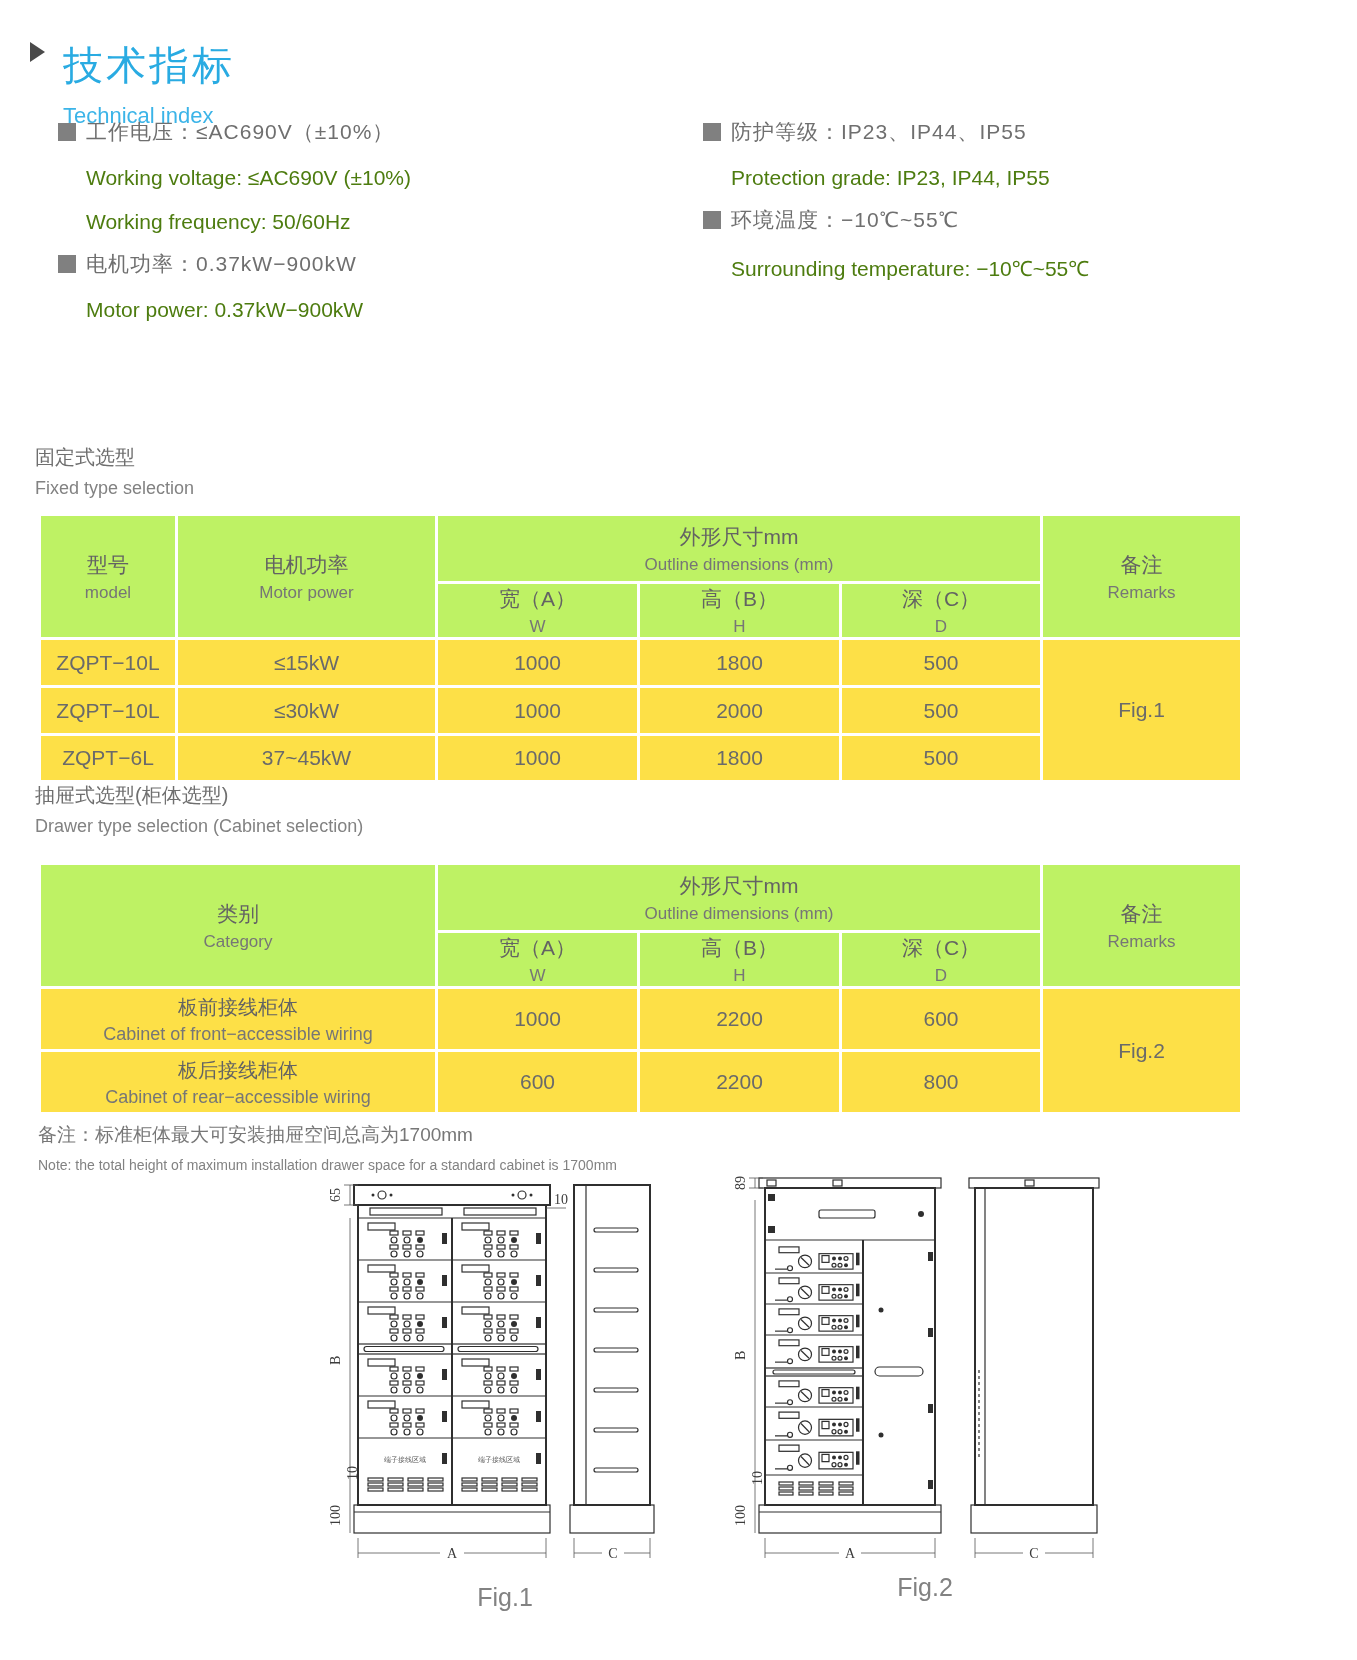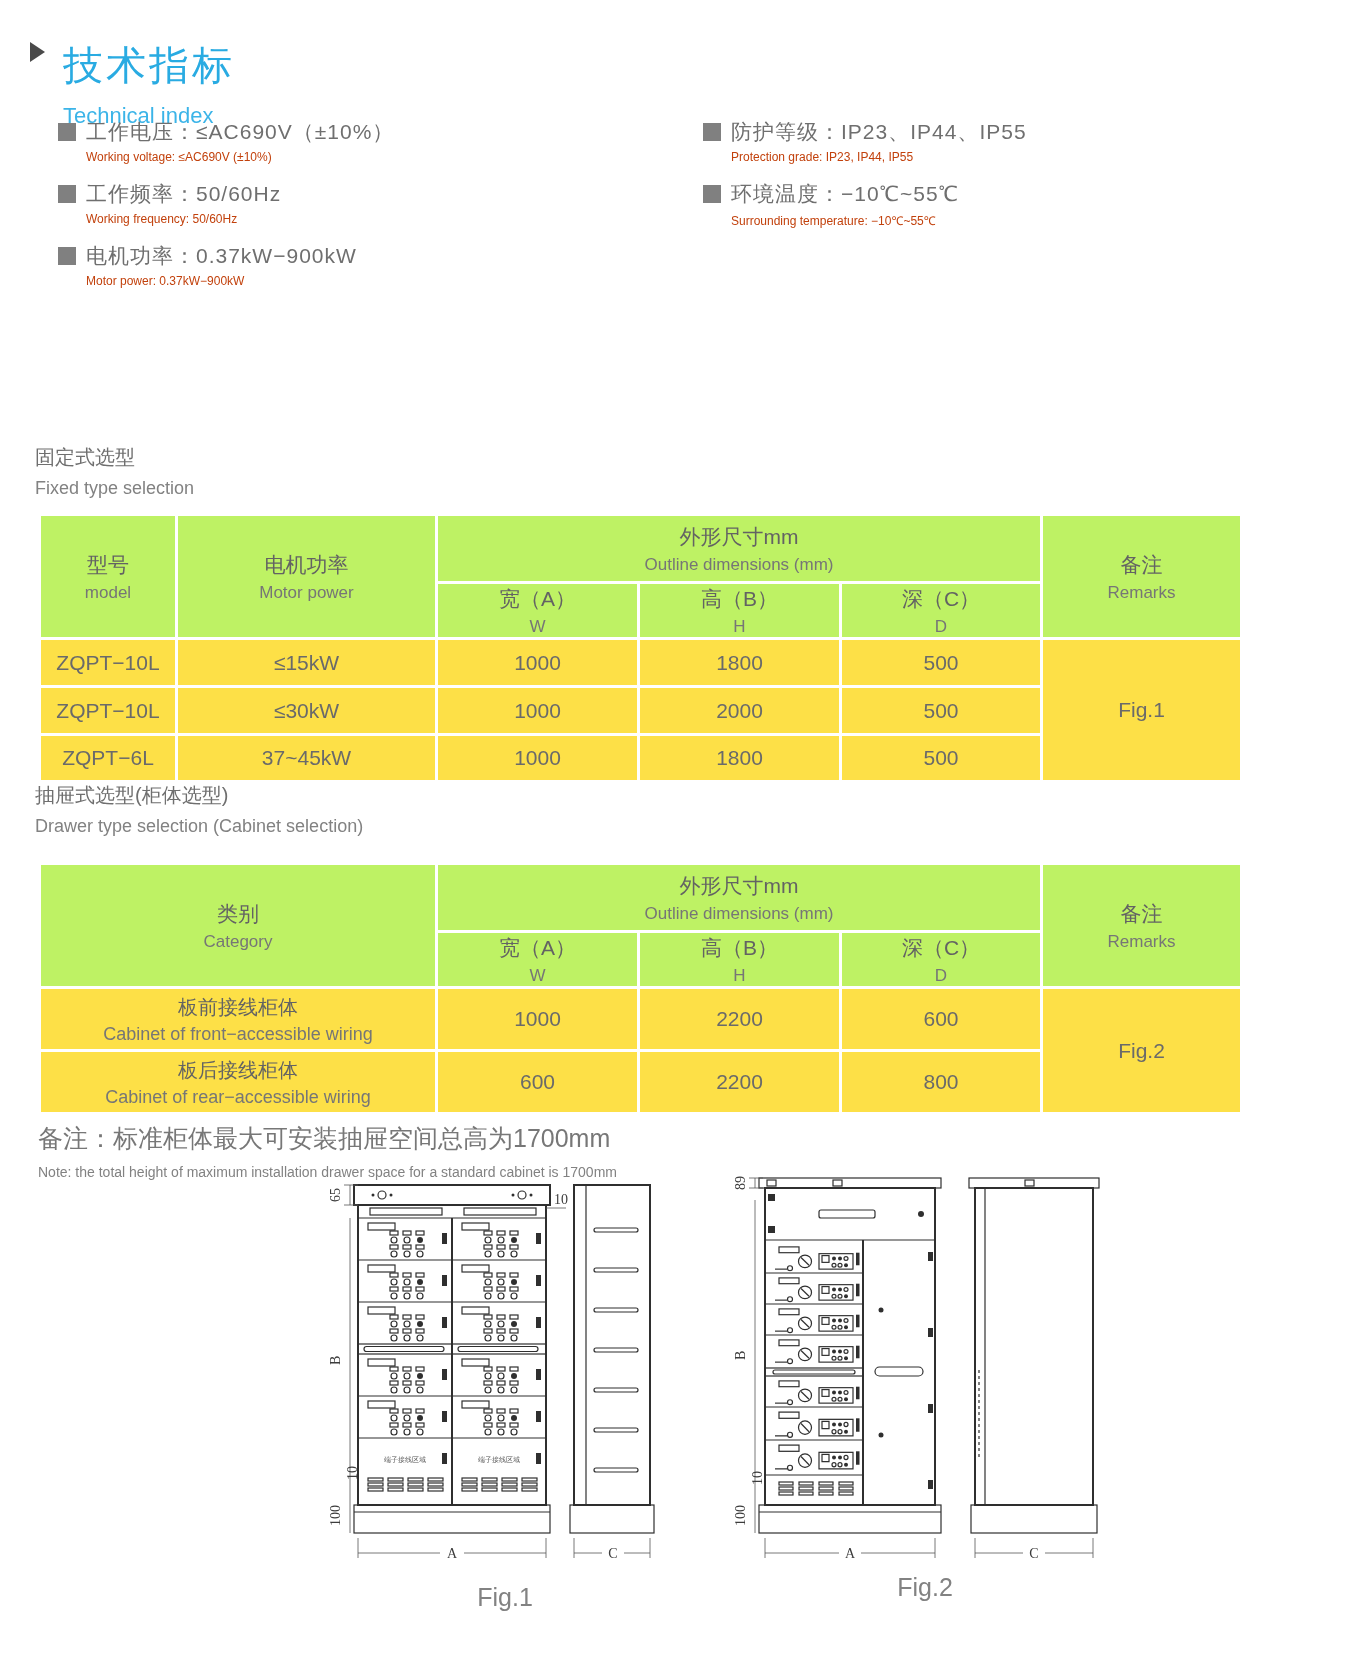--- a/index.html
+++ b/index.html
@@ -10,38 +10,38 @@
   .hdr-row{display:flex;align-items:flex-start;}
   .tri{width:0;height:0;border-left:15px solid #4a4a4a;border-top:10px solid transparent;
        border-bottom:10px solid transparent;margin-right:18px;margin-top:4px;}
   .title-zh{font-size:40px;color:#29abe2;letter-spacing:3px;}
   .title-en{font-size:22px;color:#3bb4e8;margin:10px 0 0 33px;}
   
   .speccol{position:absolute;width:640px;}
   .spec-item{margin-bottom:13px;}
   .zh-line{display:flex;align-items:center;font-size:21px;color:#6f6f6f;letter-spacing:1px;}
   .bullet{flex:0 0 auto;width:18px;height:18px;background:#808080;margin-right:10px;}
-  .en-line{font-size:12px;color:#c2410c;margin:4px 0 16px 28px;}
+  .en-line{font-size:21px;color:#4d7c0f;margin:20px 0 16px 28px;}
   
   .sec{position:absolute;left:35px;}
   .sec .szh{font-size:20px;color:#6f6f6f;}
   .sec .sen{font-size:18px;color:#828282;margin-top:7px;}
   
   table.spec{border-collapse:collapse;position:absolute;left:38px;table-layout:fixed;width:1202px;}
   .spec th,.spec td{border:3px solid #ffffff;text-align:center;vertical-align:middle;padding:0;font-weight:normal;}
   .spec thead th{background:#bef264;}
   .spec tbody td{background:#fde047;}
   .hzh{font-size:21px;color:#636363;}
   .hen{font-size:17px;color:#767676;margin-top:4px;}
   .czh{font-size:20px;color:#636363;}
   .cen{font-size:18px;color:#767676;margin-top:3px;}
   .num{font-size:21px;color:#6a6a6a;}
   
   .note{position:absolute;left:38px;top:1122px;}
-  .note .nzh{font-size:25px;color:#777;}
+  .note .nzh{font-size:19px;color:#777;}
   .note .nen{font-size:14px;color:#828282;margin-top:9px;}
   
   .fig-svg{position:absolute;}
   .ln{fill:none;stroke:#2f2f2f;stroke-width:1.2;}
   .lnb{fill:none;stroke:#2f2f2f;stroke-width:2;}
   .fillb{fill:#2f2f2f;stroke:none;}
   .dim{stroke:#555;stroke-width:0.8;fill:none;}
   .dimtxt{fill:#3c3c3c;font-size:14px;font-family:"Liberation Serif",serif;}
   .smalltxt{fill:#555;font-size:7px;font-family:"Liberation Sans",sans-serif;}
   .figcap{position:absolute;font-size:25px;color:#828282;text-align:center;}
@@ -61,24 +61,20 @@
 
   <div class="speccol" style="left:58px;top:118px;">
     <div class="spec-item">
       <div class="zh-line">
           <span class="bullet"></span>
           <span>工作电压：≤AC690V（±10%）</span>
         </div>
       <div class="en-line">Working voltage: ≤AC690V (±10%)</div>
     </div>
     <div class="spec-item">
-      <div class="zh-line">
-          <span class="bullet"></span>
-          <span>工作频率：50/60Hz</span>
-        </div>
       <div class="en-line">Working frequency: 50/60Hz</div>
     </div>
     <div class="spec-item">
       <div class="zh-line">
           <span class="bullet"></span>
           <span>电机功率：0.37kW−900kW</span>
         </div>
       <div class="en-line">Motor power: 0.37kW−900kW</div>
     </div>
   </div>

